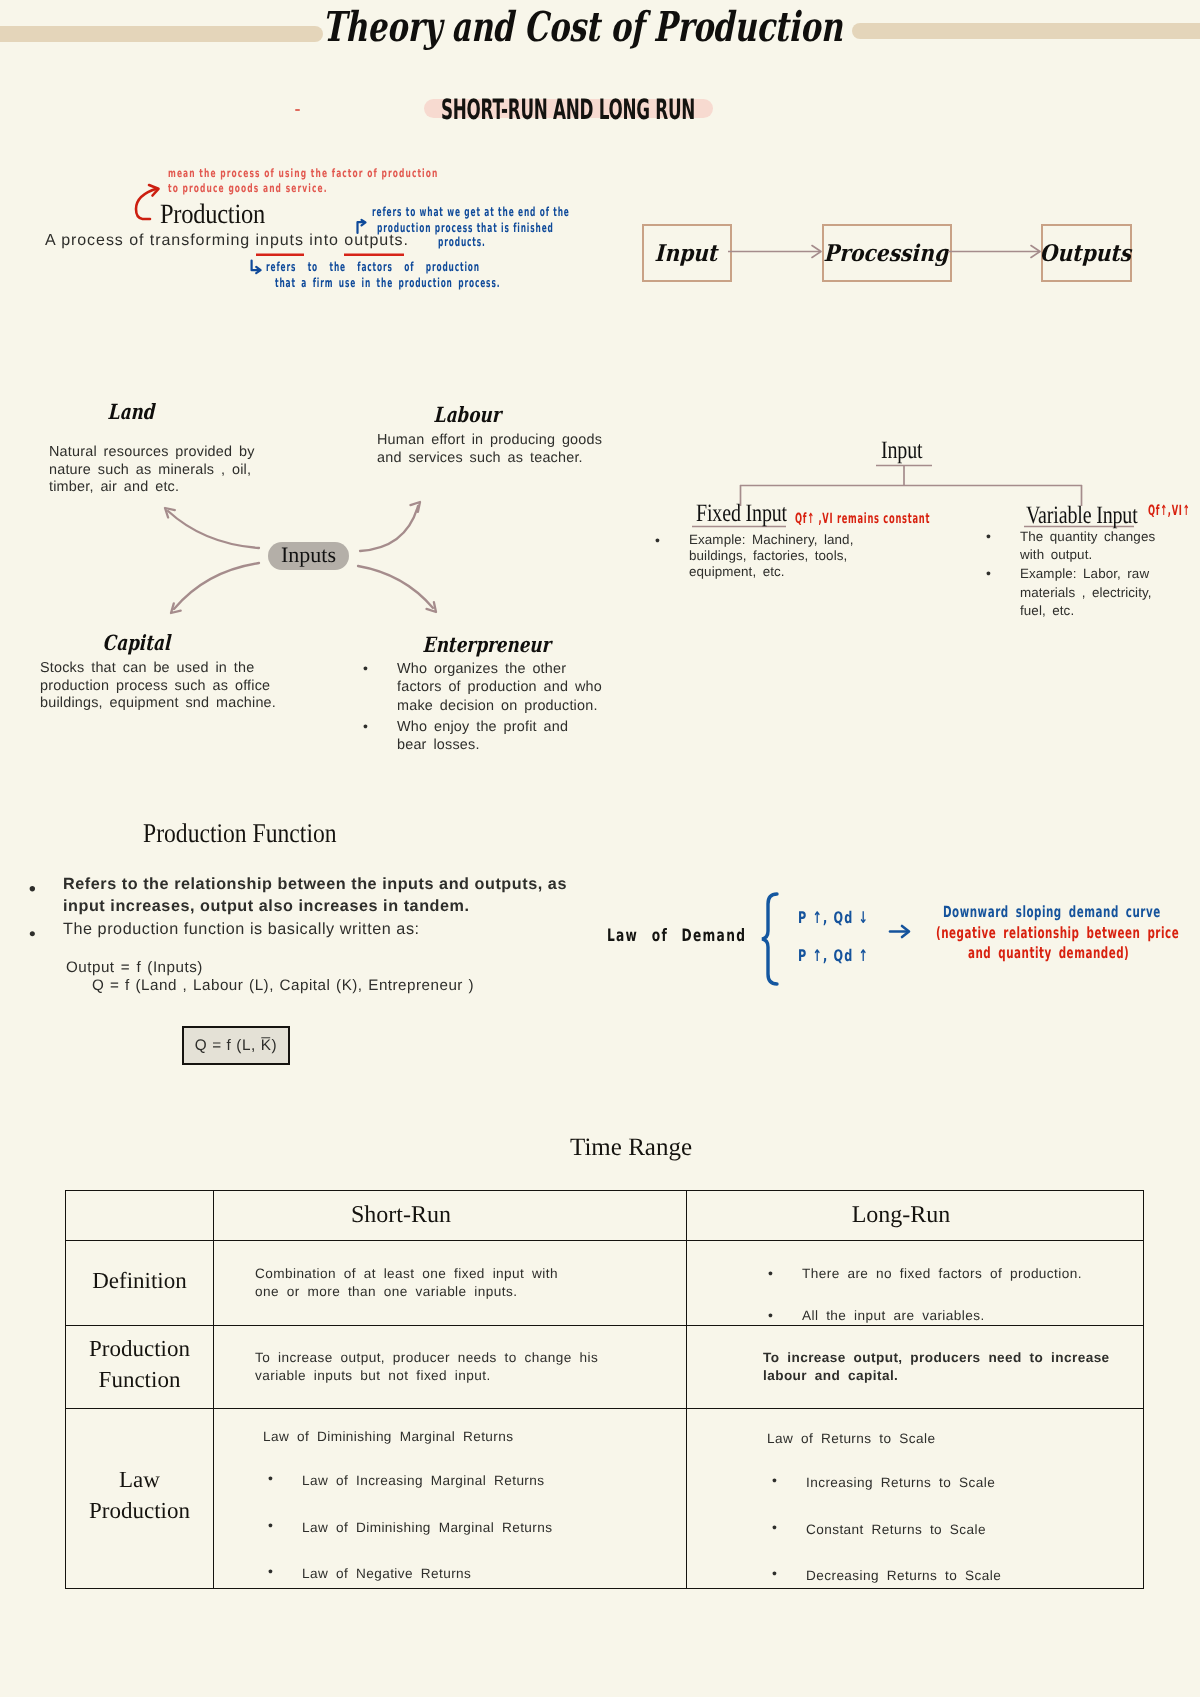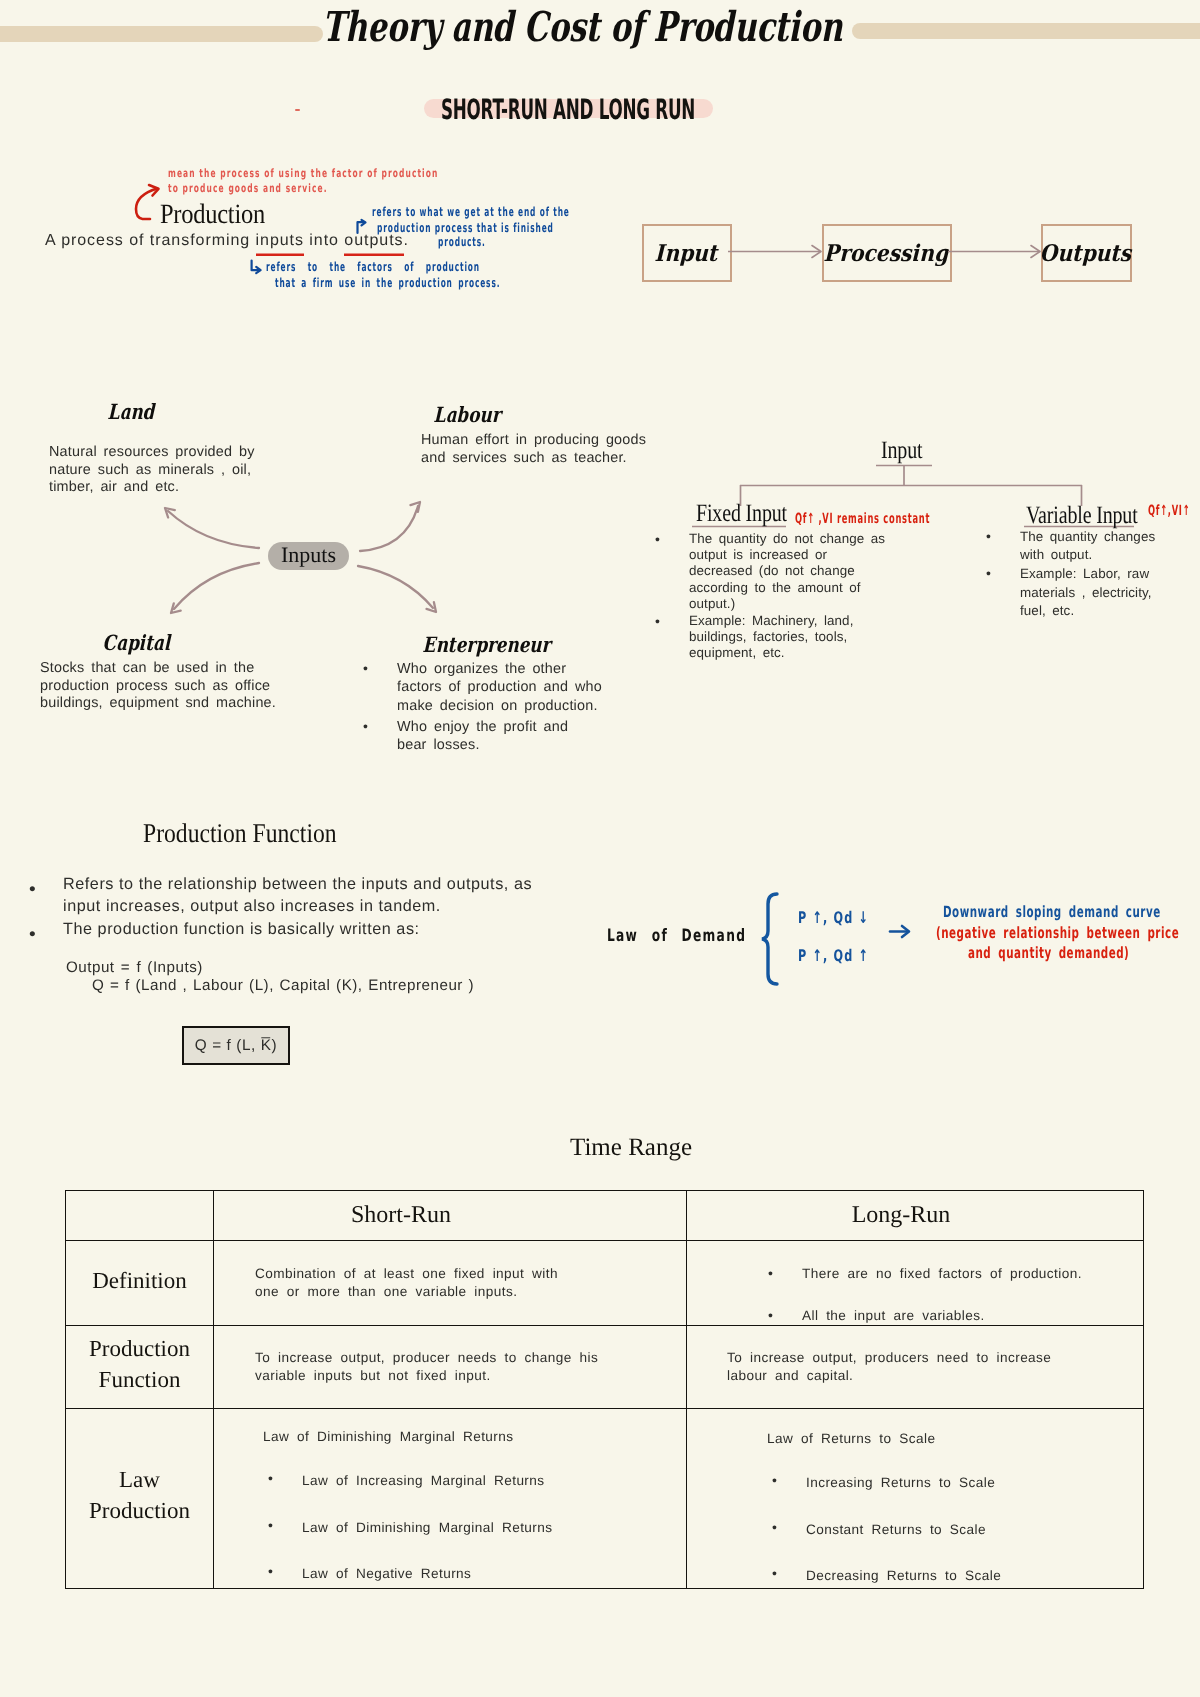--- a/index.html
+++ b/index.html
@@ -110,21 +110,21 @@
   <path d="M0 9.5 L91 9.5" stroke="#a58c8c" stroke-width="1.6" fill="none"></path>
   <path d="M83 3.5 L92 9.5 L83 15.5" stroke="#a58c8c" stroke-width="1.6" fill="none" stroke-linecap="round" stroke-linejoin="round"></path>
 </svg>
 
 <div class="abs cat" style="left:110px;top:399px;">Land</div>
 <div class="abs hand catbody" style="left:49px;top:444px;">Natural resources provided by
 nature such as minerals , oil,
 timber, air and etc.</div>
 
 <div class="abs cat" style="left:436px;top:402px;">Labour</div>
-<div class="abs hand catbody" style="left:377px;top:432px;margin-left:44px;">Human effort in producing goods
+<div class="abs hand catbody" style="left:377px;top:432px;">Human effort in producing goods
 and services such as teacher.</div>
 
 <div class="abs cat" style="left:105px;top:630px;">Capital</div>
 <div class="abs hand catbody" style="left:40px;top:660px;">Stocks that can be used in the
 production process such as office
 buildings, equipment snd machine.</div>
 
 <div class="abs cat" style="left:425px;top:632px;">Enterpreneur</div>
 <ul class="abs hand catbody b" style="left:363px;top:641px;width:300px;">
   <li>Who organizes the other
@@ -164,45 +164,40 @@
     <path d="M692 526.5 L786 526.5"></path>
     <path d="M1024 526.5 L1134 526.5"></path>
   </g>
 </svg>
 
 <div class="abs" style="left:696px;top:501px;">
   <span class="tree-h">Fixed Input</span>
 </div>
 <div class="abs note-red" style="left:795px;top:511px;">Qf↑ ,VI remains constant</div>
 <ul class="abs hand b" style="left:655px;top:531px;width:280px;font-size:13.4px;line-height:16.2px;word-spacing:2.6px;letter-spacing:0.1px;">
-  <li style="white-space:pre-line;">The quantity do not change as
-output is increased or
-decreased (do not change
-according to the amount of
-output.)</li>
   <li style="white-space:pre-line;margin-top:1px;">Example: Machinery, land,
 buildings, factories, tools,
 equipment, etc.</li>
 </ul>
 
 <div class="abs" style="left:1026px;top:503px;">
   <span class="tree-h">Variable Input</span>
 </div>
 <div class="abs note-red" style="left:1148px;top:503px;">Qf↑,VI↑</div>
 <ul class="abs hand b" style="left:986px;top:528px;width:230px;font-size:13.4px;line-height:18.2px;word-spacing:2.6px;letter-spacing:0.1px;">
   <li style="white-space:pre-line;">The quantity changes
 with output.</li>
   <li style="white-space:pre-line;margin-top:1px;">Example: Labor, raw
 materials , electricity,
 fuel, etc.</li>
 </ul>
 
 <div class="abs serif" style="left:143px;top:818px;font-size:27px;transform:scaleX(.875);transform-origin:left top;white-space:nowrap;">Production Function</div>
 <ul class="abs hand b" id="pf-bullets" style="left:29px;top:873px;width:600px;font-size:16.2px;line-height:22px;letter-spacing:0.55px;">
-  <li style="white-space:pre-line;">Refers to the relationship between the inputs and outputs, as
+  <li style="white-space:pre-line;font-weight:bold;">Refers to the relationship between the inputs and outputs, as
 input increases, output also increases in tandem.</li>
   <li style="margin-top:1px;">The production function is basically written as:</li>
 </ul>
 <div class="abs hand" style="left:66px;top:959px;font-size:15.2px;letter-spacing:0.5px;word-spacing:1.5px;">Output  =  f  (Inputs)</div>
 <div class="abs hand" style="left:92px;top:977px;font-size:15.2px;letter-spacing:0.5px;word-spacing:1px;">Q  =  f  (Land , Labour (L), Capital (K), Entrepreneur )</div>
 <div class="abs" style="left:182px;top:1026px;width:104px;height:35px;border:2.4px solid #15130f;background:#e4e1d6;display:flex;align-items:center;justify-content:center;">
   <span class="hand" style="font-size:15.3px;letter-spacing:0.6px;">Q  =  f  (L, K̅)</span>
 </div>
 
 <div class="abs" style="left:607px;top:926px;font-family:'DejaVu Sans Condensed','DejaVu Sans',sans-serif;font-weight:bold;font-size:17px;color:#151512;letter-spacing:1.6px;word-spacing:10px;transform:scaleX(.80);transform-origin:left top;white-space:nowrap;">Law  of  Demand</div>
@@ -242,21 +237,21 @@
         <li>There are no fixed factors of production.</li>
         <li>All the input are variables.</li>
       </ul>
     </td>
   </tr>
   <tr style="height:83px;">
     <td class="rowh">Production
 Function</td>
     <td class="cell" style="padding-left:41px;">To increase output, producer needs to change his
 variable inputs but not fixed input.</td>
-    <td class="cell" style="padding-left:40px;">To increase output, producers need to increase
+    <td class="cell" style="padding-left:76px;font-weight:bold;">To increase output, producers need to increase
 labour and capital.</td>
   </tr>
   <tr style="height:155px;">
     <td class="rowh">Law
 Production</td>
     <td style="padding-left:54px;vertical-align:top;padding-top:19px;">
       <div class="cell" style="margin-left:-5px;">Law of Diminishing Marginal Returns</div>
       <ul class="cell b" style="line-height:22.6px;">
         <li>Law of Increasing Marginal Returns</li>
         <li>Law of Diminishing Marginal Returns</li>

